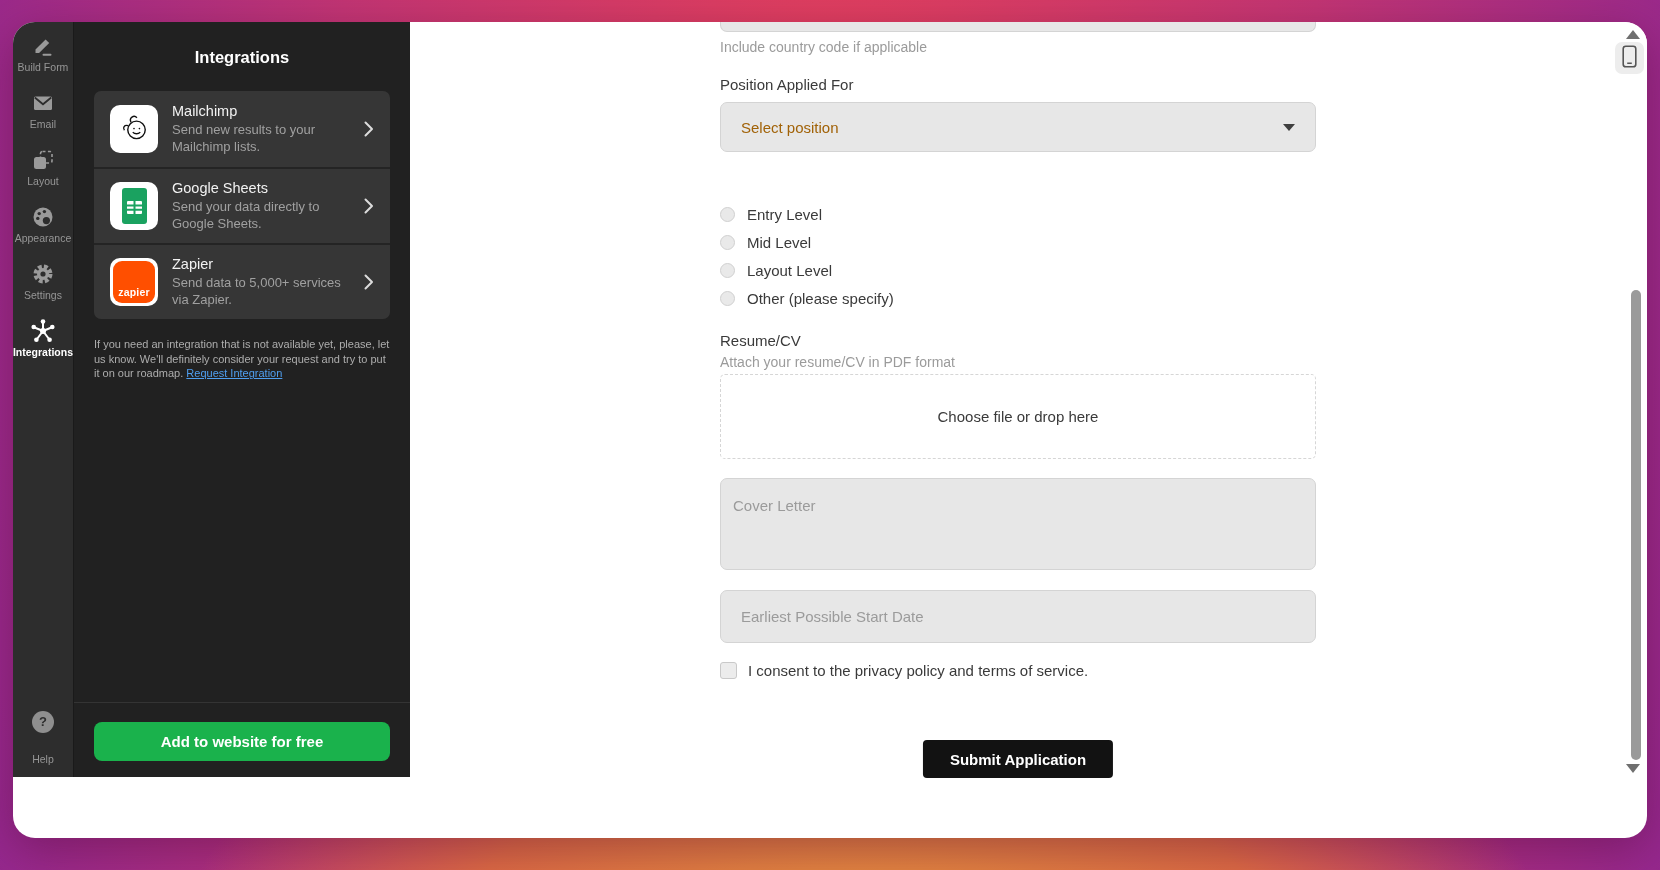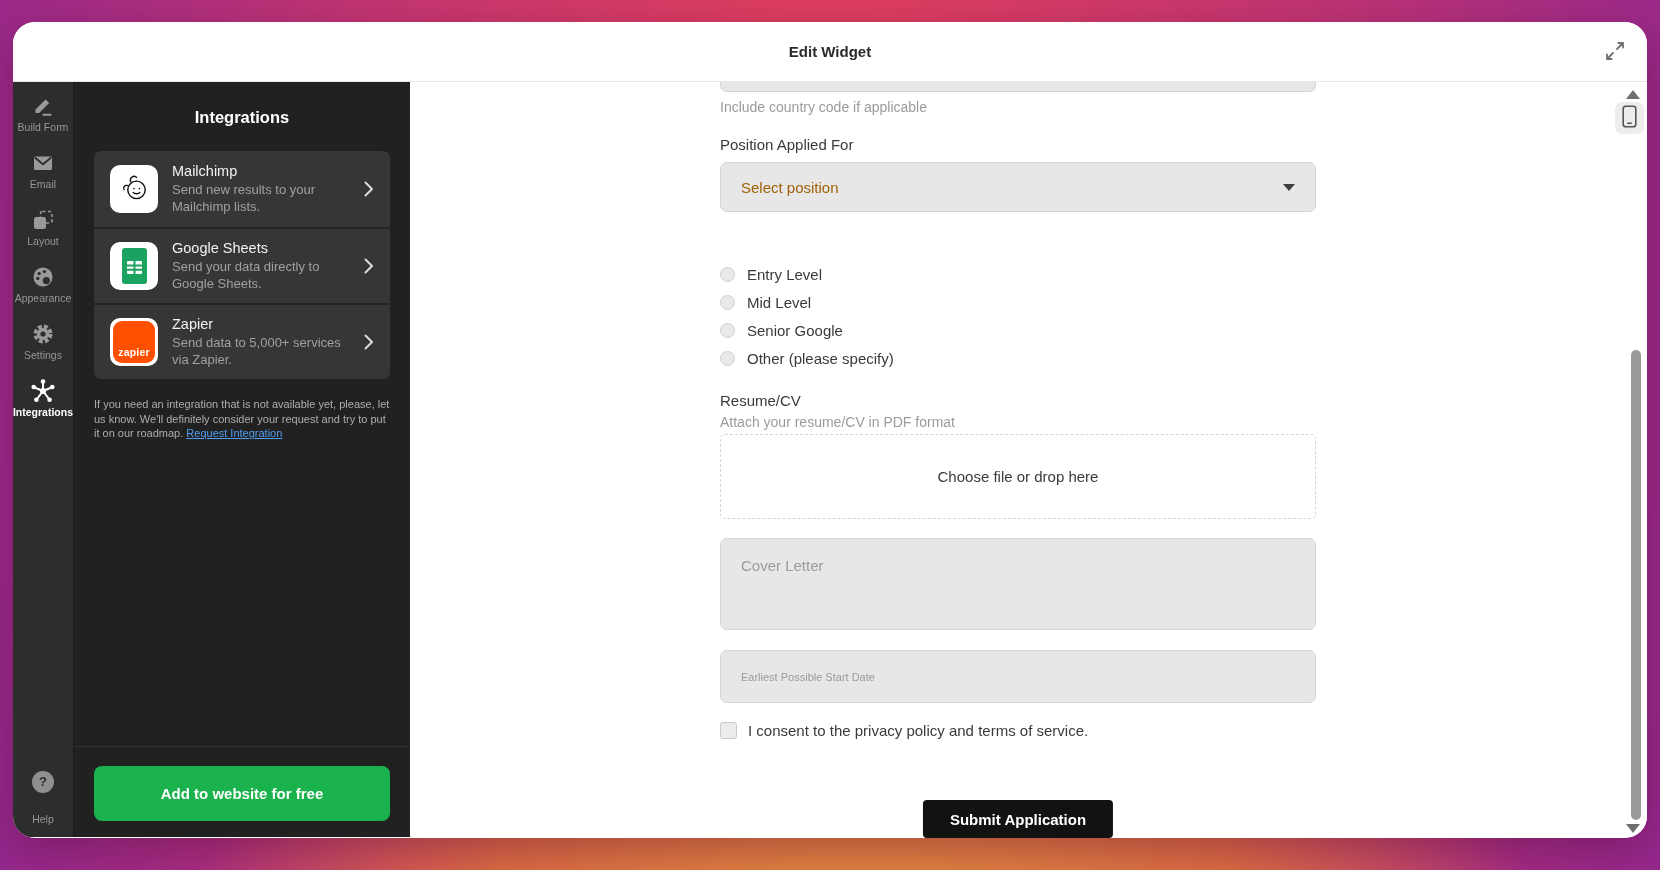--- a/index.html
+++ b/index.html
@@ -78,21 +78,21 @@
   .card-desc { color: #a0a0a0; font-size: 13px; line-height: 1.3; max-width: 172px; }
   .card-chevron { flex: 0 0 12px; display:flex; align-items:center; }
   .note {
     margin: 18px 20px 0 20px; color: #adadad; font-size: 11px; line-height: 1.34;
   }
   .note a { color: #4f9ff0; text-decoration: underline; cursor: pointer; }
   .panel-footer {
     margin-top: auto; border-top: 1px solid #343434; padding: 19px 20px 16px 20px;
   }
   .cta-btn {
-    width: 100%; height: 55px; border: none; border-radius: 8px;
+    width: 100%; height: 39px; border: none; border-radius: 8px;
     background: #1ab24c; color: #fff; font-family: inherit;
     font-size: 15px; font-weight: bold; cursor: pointer;
   }
   
   .preview { flex: 1; background: #fff; position: relative; }
   .fcol { position: absolute; left: 310px; width: 596px; }
   .field-gray { background: #e7e7e7; border: 1px solid #d4d4d4; border-radius: 7px; }
   .partial-field { top: 0px; height: 10px; border-top: none; border-radius: 0 0 7px 7px; }
   .hint { color: #9b9b9b; font-size: 14px; }
   .flabel { color: #3a3a3a; font-size: 15px; }
@@ -112,24 +112,24 @@
     border: 1px solid #d0d0d0; margin-right: 12px; flex: 0 0 15px;
   }
   .radio-label { color: #3a3a3a; font-size: 15px; }
   .resume-label { top: 310px; }
   .resume-hint { top: 332px; }
   .dropzone {
     top: 352px; height: 85px; border: 1px dashed #d6d6d6; border-radius: 5px;
     display: flex; align-items: center; justify-content: center; cursor: pointer; background:#fff;
   }
   .dropzone span { color: #3a3a3a; font-size: 15px; }
-  .cover { top: 456px; height: 92px; padding: 18px 20px; cursor: text; }
+  .cover { top: 456px; height: 92px; padding: 18px 12px; cursor: text; }
   .cover span { color: #9b9b9b; font-size: 15px; }
   .start { top: 568px; height: 53px; display:flex; align-items:center; padding: 0 20px; cursor: text; }
-  .start span { color: #9b9b9b; font-size: 11px; }
+  .start span { color: #9b9b9b; font-size: 15px; }
   .consent { top: 640px; display: flex; cursor: pointer; }
   .checkbox {
     width: 17px; height: 17px; background: #ececec; border: 1px solid #c9c9c9;
     border-radius: 3px; margin-right: 11px; flex: 0 0 17px;
   }
   .consent-label { color: #3a3a3a; font-size: 15px; }
   .submit-btn {
     position: absolute; top: 718px; left: 608px; transform: translateX(-50%);
     height: 38px; padding: 0 27px; background: #121212; color: #ffffff;
     border: none; border-radius: 4px; font-family: inherit;
@@ -151,30 +151,20 @@
     background: #ededed; border: none; border-radius: 7px; cursor: pointer;
     display: flex; align-items: center; justify-content: center;
   }
 </style>
 </head>
 <body>
 
 <div class="stage">
   <div class="modal">
 
-    <div class="header">
-      <div class="header-title">Edit Widget</div>
-      <button class="expand-btn" title="">
-        <span>
-          <svg width="22" height="22" viewBox="0 0 22 22" fill="none" stroke="#6f6f6f" stroke-width="1.8" stroke-linecap="round">
-            <path d="M13 9l6-6M19 3h-4.6M19 3v4.6M9 13l-6 6M3 19h4.6M3 19v-4.6"></path>
-          </svg>
-        </span>
-      </button>
-    </div>
 
     <div class="body">
 
       <div class="rail">
         <div class="rail-item">
           <span class="ric">
             <svg width="24" height="24" viewBox="0 0 24 24">
                 <path d="M4.5 15.5L14.6 5.4l3.6 3.6L8.1 19.1H4.5v-3.6z" fill="#9a9a9a"></path>
                 <rect x="11.5" y="19.8" width="9" height="2" rx="1" fill="#9a9a9a"></rect>
               </svg>
@@ -335,21 +325,21 @@
           <div class="radio-row">
             <span class="radio"></span>
             <span class="radio-label">Entry Level</span>
           </div>
           <div class="radio-row">
             <span class="radio"></span>
             <span class="radio-label">Mid Level</span>
           </div>
           <div class="radio-row">
             <span class="radio"></span>
-            <span class="radio-label">Senior Google</span>
+            <span class="radio-label">Layout Level</span>
           </div>
           <div class="radio-row">
             <span class="radio"></span>
             <span class="radio-label">Other (please specify)</span>
           </div>
         </div>
 
         <div class="fcol flabel resume-label">Resume/CV</div>
         <div class="fcol hint resume-hint">Attach your resume/CV in PDF format</div>
         <div class="fcol dropzone">

